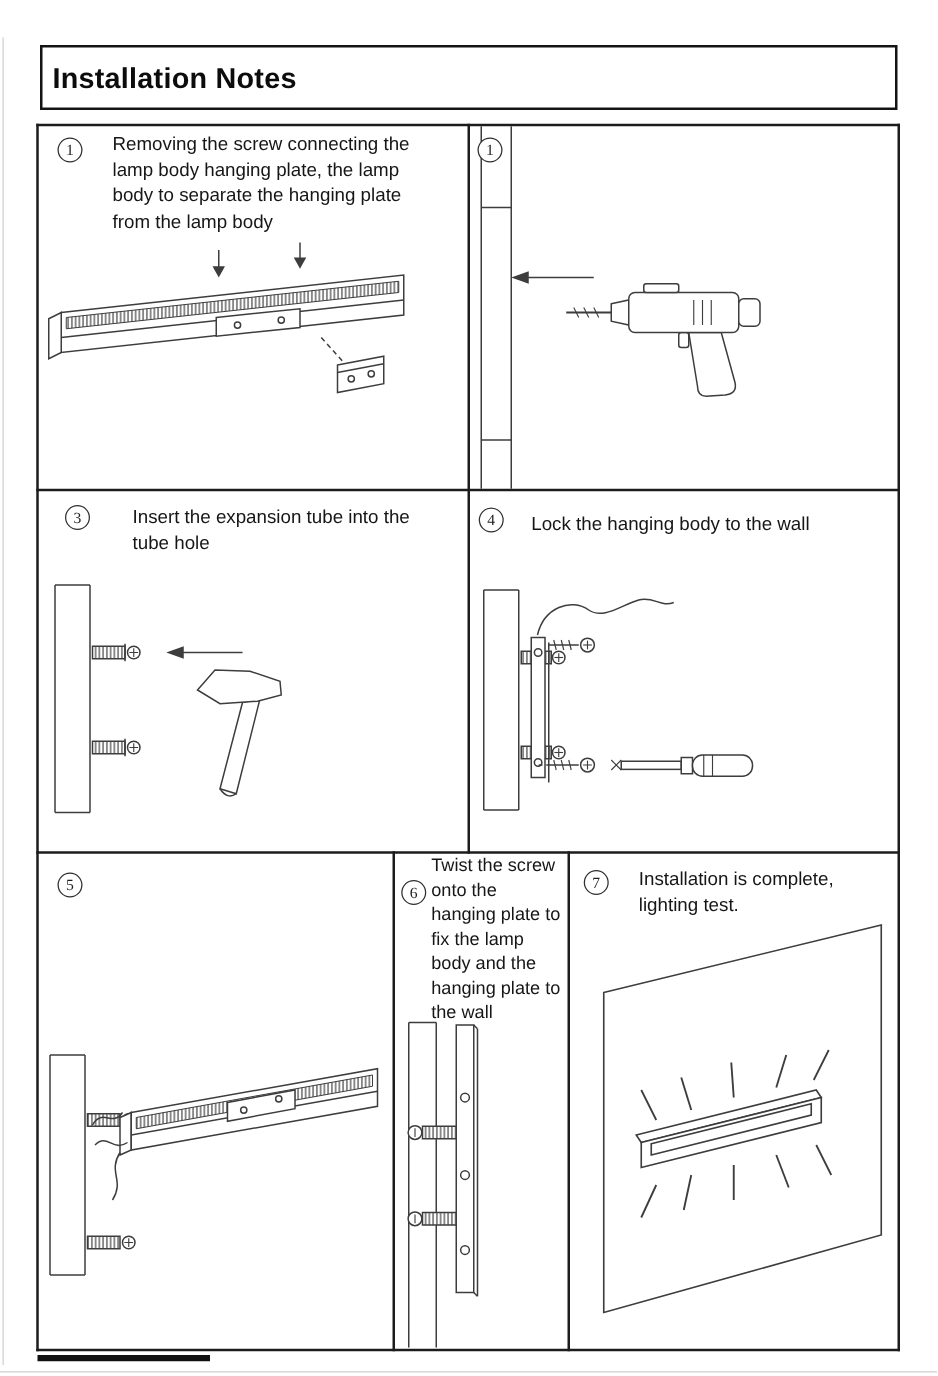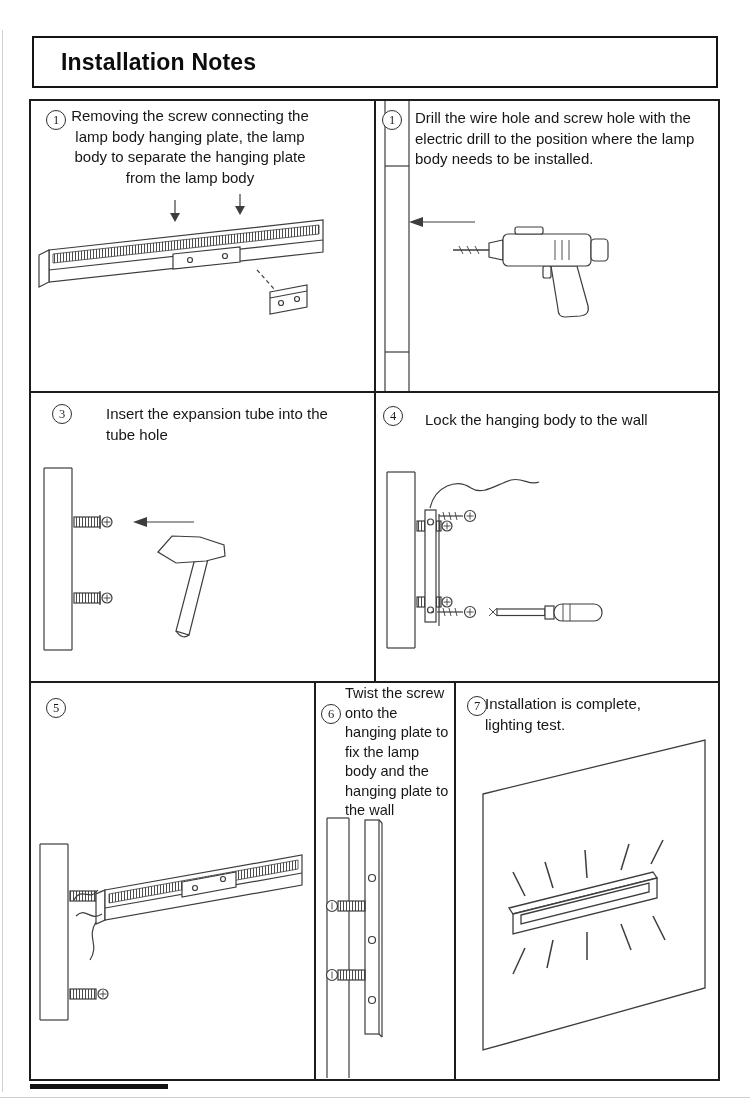--- a/index.html
+++ b/index.html
@@ -1,19 +1,19 @@
 <!DOCTYPE html>
 <html><head>
 <meta charset="utf-8">
 <style>
   html,body{margin:0;padding:0;background:#ffffff;}
   .page{position:relative;width:750px;height:1101px;background:#fff;font-family:"Liberation Sans",sans-serif;color:#1a1a1a;overflow:hidden;}
   .gridline{position:absolute;background:#1c1c1c;}
   .artifact{position:absolute;background:#cfcfcf;}
-  .title-box{position:absolute;left:32px;top:36px;width:686px;height:52px;border:2px solid #141414;display:flex;align-items:center;padding-left:27px;box-sizing:border-box;background:#fff;}
+  .title-box{position:absolute;left:32px;top:36px;width:686px;height:52px;border:2px solid #141414;display:flex;align-items:center;padding-left:8px;box-sizing:border-box;background:#fff;}
   .title-box h1{margin:0;font-size:23px;font-weight:600;color:#0c0c0c;letter-spacing:0.2px;}
   .panel{position:absolute;}
   .stepnum{position:absolute;width:20px;height:20px;border:1.3px solid #2e2e2e;border-radius:50%;display:flex;align-items:center;justify-content:center;font-size:12.5px;font-family:"Liberation Serif",serif;color:#1d1d1d;background:#fff;box-sizing:border-box;z-index:3;}
   .steptext{position:absolute;margin:0;font-size:15px;line-height:1.38;color:#161616;z-index:2;}
   .panel svg{position:absolute;z-index:1;}
   .bottom-mark{position:absolute;left:30px;top:1084px;width:138px;height:5px;background:#111;}
 </style>
 </head>
 <body>
 
@@ -40,21 +40,21 @@
   <div class="gridline" style="left:29px;top:681px;width:691px;height:1.5px;"></div>
   <div class="gridline" style="left:29px;top:1079px;width:691px;height:1.5px;"></div>
   <div class="gridline" style="left:29px;top:99px;width:1.5px;height:982px;"></div>
   <div class="gridline" style="left:718px;top:99px;width:1.5px;height:982px;"></div>
   <div class="gridline" style="left:374px;top:99px;width:1.5px;height:584px;"></div>
   <div class="gridline" style="left:314px;top:681px;width:1.5px;height:400px;"></div>
   <div class="gridline" style="left:454px;top:681px;width:1.5px;height:400px;"></div>
 
   <div class="panel" style="left:30px;top:100px;width:345px;height:292px;">
     <span class="stepnum" style="left:16px;top:10px;">1</span>
-    <p class="steptext" style="left:34px;top:6px;width:252px;text-align:center;">Removing the screw connecting the lamp body hanging plate, the lamp body to separate the hanging plate from the lamp body</p>
+    <p class="steptext" style="left:60px;top:6px;width:252px;">Removing the screw connecting the lamp body hanging plate, the lamp body to separate the hanging plate from the lamp body</p>
     <svg style="left:5px;top:92px;" width="335" height="195" viewBox="0 0 335 195">
       <g stroke="#3d3d3d" stroke-width="1.2" fill="none">
         <g>
           <line x1="140" y1="8" x2="140" y2="22"></line>
           <polygon points="135,21 145,21 140,30" fill="#3d3d3d" stroke="none"></polygon>
           <line x1="205" y1="2" x2="205" y2="15"></line>
           <polygon points="200,14 210,14 205,23" fill="#3d3d3d" stroke="none"></polygon>
         </g>
         <g>
           <polygon points="14,58 288,28 288,60 14,90" fill="#fff"></polygon>
@@ -100,21 +100,20 @@
           <rect x="128" y="134" width="88" height="32" rx="5" fill="#fff"></rect>
           <rect x="140" y="127" width="28" height="7" rx="2" fill="#fff"></rect>
           <rect x="216" y="139" width="17" height="22" rx="4" fill="#fff"></rect>
           <line x1="180" y1="140" x2="180" y2="160" stroke-width="0.9"></line>
           <line x1="187" y1="140" x2="187" y2="160" stroke-width="0.9"></line>
           <line x1="194" y1="140" x2="194" y2="160" stroke-width="0.9"></line>
         </g>
       </g>
     </svg>
     <span class="stepnum" style="left:7px;top:10px;">1</span>
-    <p class="steptext" style="left:40px;top:8px;width:300px;">Drill the wire hole and screw hole with the electric drill to the position where the lamp body needs to be installed.</p>
   </div>
 
   <div class="panel" style="left:30px;top:392px;width:345px;height:290px;">
     <span class="stepnum" style="left:22px;top:12px;">3</span>
     <p class="steptext" style="left:76px;top:12px;width:235px;">Insert the expansion tube into the tube hole</p>
     <svg style="left:0;top:0;" width="345" height="290" viewBox="0 0 345 290">
       <g stroke="#3d3d3d" stroke-width="1.2" fill="none">
         <g>
           <line x1="14" y1="76" x2="14" y2="258"></line>
           <line x1="42" y1="76" x2="42" y2="258"></line>
@@ -278,21 +277,21 @@
           <circle cx="17" cy="293" r="5.5" fill="#fff"></circle>
           <line x1="17" y1="289.5" x2="17" y2="296.5" stroke-width="0.9"></line>
           <rect x="23" y="288" width="27" height="10" fill="url(#hatch)"></rect>
         </g>
       </g>
     </svg>
   </div>
 
   <div class="panel" style="left:455px;top:682px;width:265px;height:398px;">
     <span class="stepnum" style="left:12px;top:14px;">7</span>
-    <p class="steptext" style="left:30px;top:12px;width:200px;">Installation is complete, lighting test.</p>
+    <p class="steptext" style="left:56px;top:12px;width:200px;">Installation is complete, lighting test.</p>
     <svg style="left:0;top:0;" width="265" height="398" viewBox="0 0 265 398">
       <g stroke="#3d3d3d" stroke-width="1.3" fill="none">
         <polygon points="28,112 250,58 250,306 28,368" fill="#fff"></polygon>
         <g>
           <polygon points="54,226 198,190 202,196 58,232" fill="#fff"></polygon>
           <polygon points="58,232 202,196 202,216 58,252" fill="#fff"></polygon>
           <polygon points="66,233 194,201 194,210 66,242" fill="#fff"></polygon>
         </g>
         <g stroke-width="1.5">
           <line x1="70" y1="214" x2="58" y2="190"></line>

